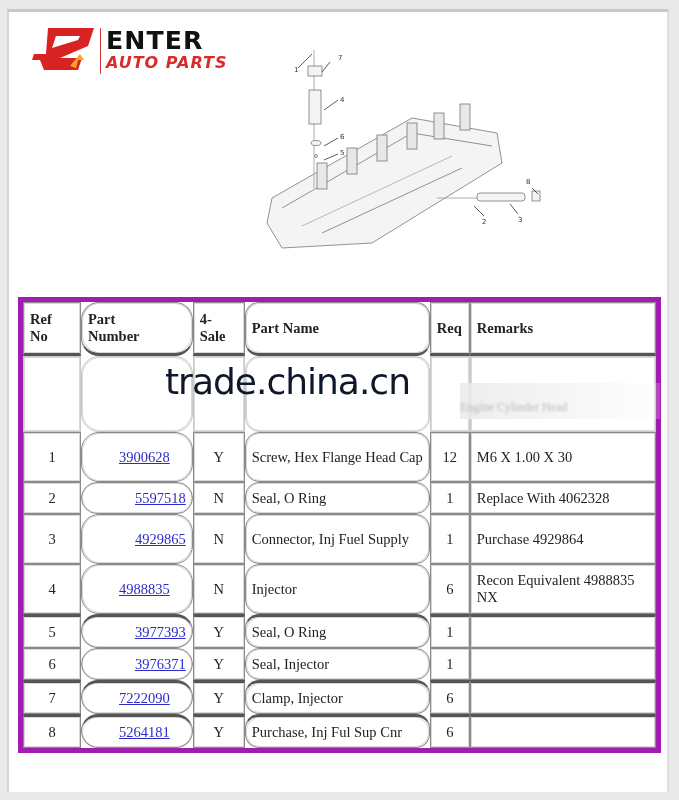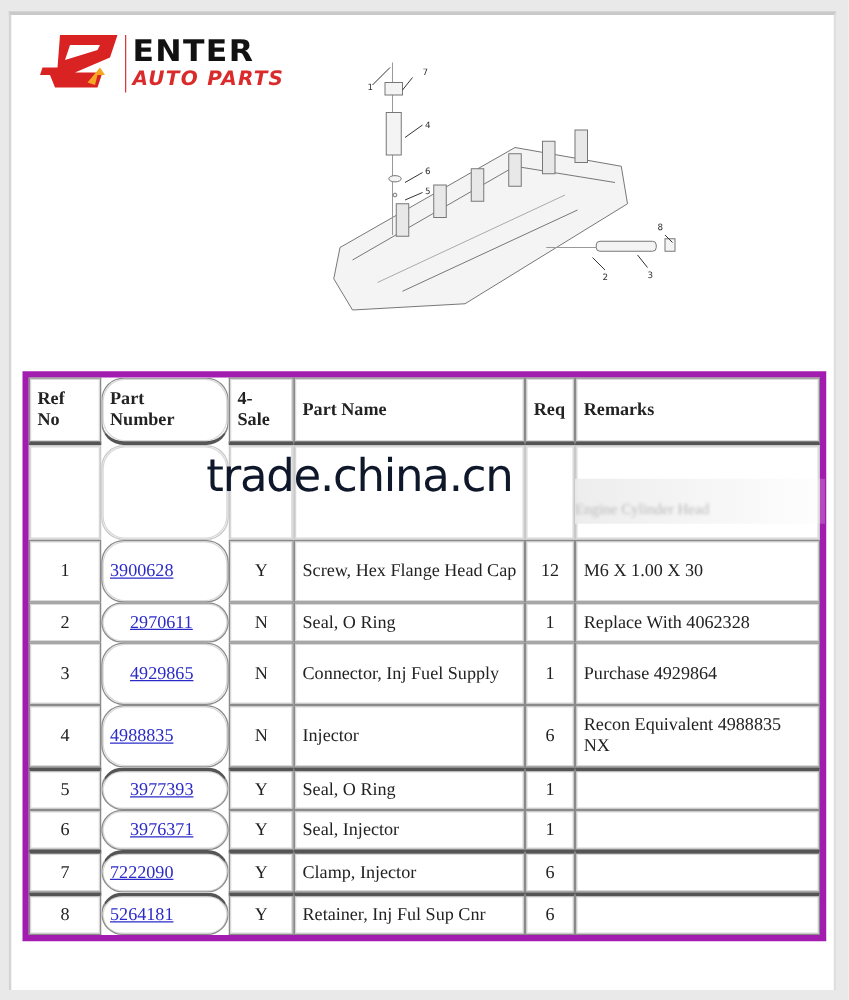--- a/index.html
+++ b/index.html
@@ -50,29 +50,29 @@
     padding: 2px 6px;
     vertical-align: middle;
   }
   table.parts th {
     text-align: left; font-weight: bold; font-size: 14.5px; line-height: 17px;
     height: 46px; border-bottom: 3px solid #555;
   }
   .c-ref { width: 44px; text-align: center; }
   .c-part { width: 88px; border-radius: 18px; }
   .c-sale { width: 38px; text-align: center; }
-  .c-name { width: 171px; }
+  .c-name { width: 171px; border-radius: 14px; }
   .c-req { width: 26px; text-align: center; }
   .c-rem { width: auto; }
   th.c-ref, th.c-sale, th.c-req { text-align: left; }
   td { line-height: 17px; }
   td.c-rem { border-left: 3px solid #555; }
   th.c-rem { border-left: 3px solid #555; margin-top: 40px; }
   tr.thick td { border-top: 3px solid #555; }
-  a.pn { color: #2b2bc9; text-decoration: underline; }
+  a.pn { color: #2b2bc9; text-decoration: underline; margin-left: 31px; }
   td.indent a.pn { padding-left: 16px; }
   tr.r-wm td { height: 70px; border-color: #c9c9c9; }
   tr.r2 td { height: 44px; }
   tr.r1 td { height: 26px; }
   .watermark {
     position: absolute; left: 165px; top: 354px;
     font-family: "DejaVu Sans", sans-serif; font-size: 36px; color: #0f172a;
     letter-spacing: -1px; line-height: 56px; pointer-events: none;
   }
   .wm-fade {
@@ -172,21 +172,21 @@
       <td class="c-part"><a class="pn" href="#">3900628</a></td>
       <td class="c-sale">Y</td>
       <td class="c-name">Screw, Hex Flange Head Cap</td>
       <td class="c-req">12</td>
       <td class="c-rem">M6 X 1.00 X 30</td>
     </tr>
 
 
     <tr class="r1">
       <td class="c-ref">2</td>
-      <td class="c-part indent"><a class="pn" href="#">2970611</a></td>
+      <td class="c-part indent"><a class="pn" href="#">5597518</a></td>
       <td class="c-sale">N</td>
       <td class="c-name">Seal, O Ring</td>
       <td class="c-req">1</td>
       <td class="c-rem">Replace With 4062328</td>
     </tr>
 
     <tr class="r2">
       <td class="c-ref">3</td>
       <td class="c-part indent"><a class="pn" href="#">4929865</a></td>
       <td class="c-sale">N</td>
@@ -228,21 +228,21 @@
       <td class="c-sale">Y</td>
       <td class="c-name">Clamp, Injector</td>
       <td class="c-req">6</td>
       <td class="c-rem"></td>
     </tr>
 
     <tr class="r1 thick">
       <td class="c-ref">8</td>
       <td class="c-part"><a class="pn" href="#">5264181</a></td>
       <td class="c-sale">Y</td>
-      <td class="c-name">Retainer, Inj Ful Sup Cnr</td>
+      <td class="c-name">Purchase, Inj Ful Sup Cnr</td>
       <td class="c-req">6</td>
       <td class="c-rem"></td>
     </tr>
   </tbody>
 </table>
 
 <div class="wm-fade"></div>
 <div class="wm-blur">Engine Cylinder Head</div>
 <div class="watermark">trade.china.cn</div>
 

